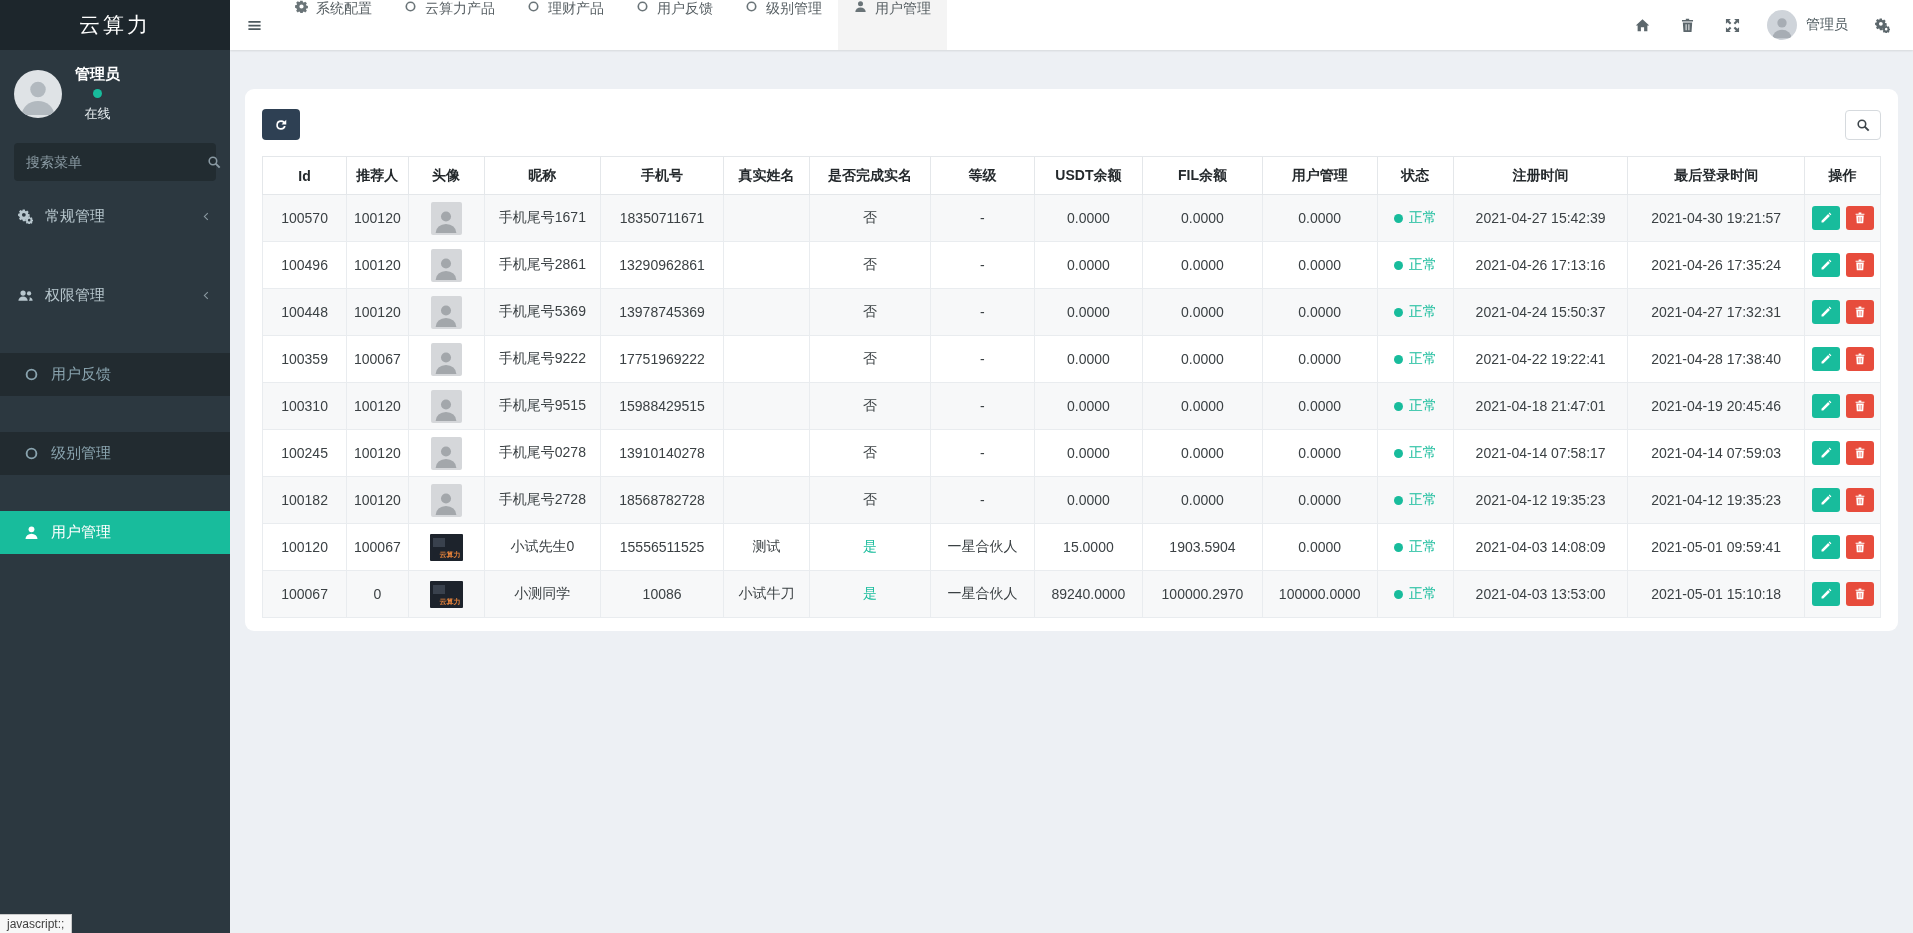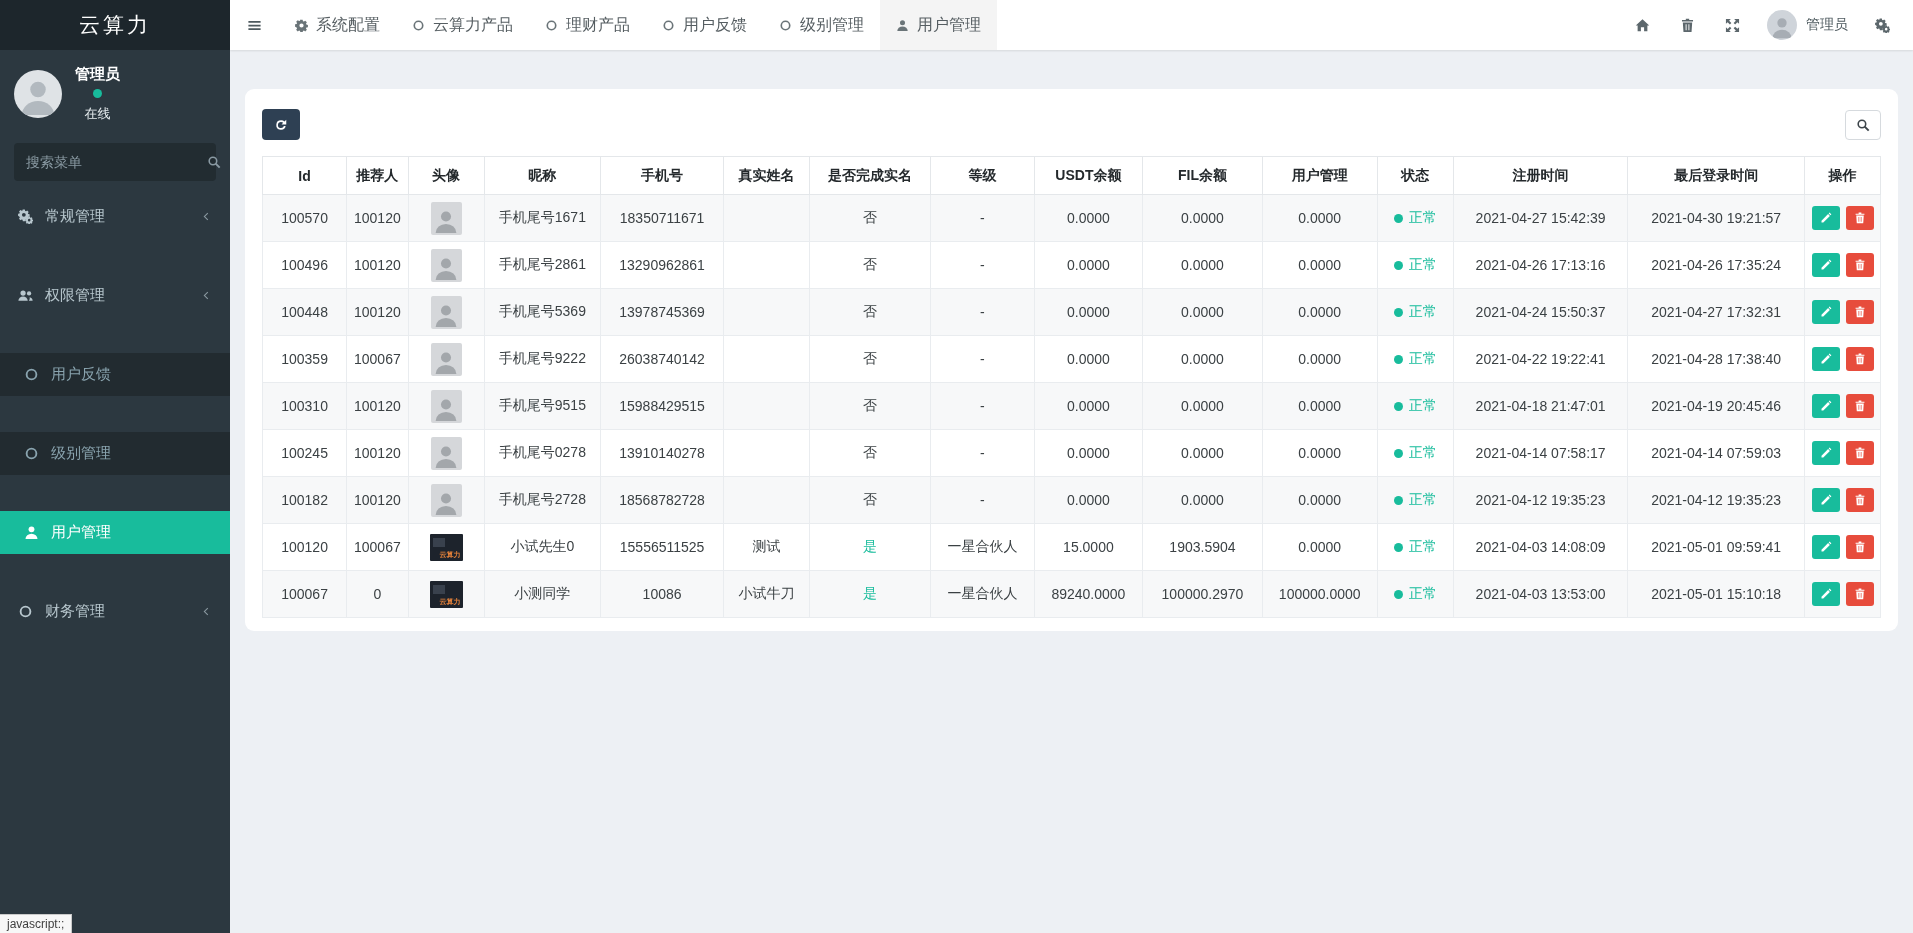--- a/index.html
+++ b/index.html
@@ -36,22 +36,22 @@
   .menu-item.open-parent { color:#fff; }
   .menu-item.sub { background:#222b30; color:#8aa4af; padding-left:22px; }
   .menu-item.sub.active { background:#18bc9c; color:#fff; }
 
   
   .main { margin-left:230px; height:100%; display:flex; flex-direction:column; }
   .topbar { height:50px; background:#fff; display:flex; align-items:stretch;
             box-shadow:0 1px 2px rgba(0,0,0,.1); position:relative; z-index:4; flex:none; }
   .nav-left { display:flex; align-items:stretch; }
   .hamburger { display:flex; align-items:center; padding:0 17px; color:#4e5a5f; cursor:pointer; font-size:15px; }
-  .nav-item { display:flex; align-items:center; gap:8px; padding:0 16px; color:#565e62;
-              font-size:16px; cursor:pointer; }
+  .nav-item { display:flex; align-items:flex-start; gap:8px; padding:0 16px; color:#565e62;
+              font-size:14px; cursor:pointer; }
   .nav-item .icon { font-size:13px; color:#6a7478; }
   .nav-item.active { background:#f4f4f4; }
   .nav-right { margin-left:auto; display:flex; align-items:stretch; padding-right:8px; }
   .nav-icon-btn { display:flex; align-items:center; padding:0 15px; color:#5c676c; font-size:15px; cursor:pointer; }
   .nav-user { display:flex; align-items:center; gap:9px; padding:0 12px; color:#4e5a5f; cursor:pointer; }
   .nav-avatar { width:30px; height:30px; border-radius:50%; background:#cfd4da; color:#a7adb4;
                 display:flex; align-items:flex-end; justify-content:center; overflow:hidden; font-size:24px; }
 
   
   .content { padding:15px; flex:1; }
@@ -172,33 +172,20 @@
       </div>
       <div class="menu-item sub active">
         <span class="icon">
           <svg viewBox="0 0 16 16" fill="currentColor" aria-hidden="true">
             <circle cx="8" cy="4.6" r="3.1"></circle>
             <path d="M1.6 14.8a6.4 5.6 0 0 1 12.8 0z"></path>
           </svg>
         </span>
         <span>用户管理</span>
       </div>
-      <div class="menu-item">
-        <span class="icon">
-          <svg viewBox="0 0 16 16" fill="currentColor" aria-hidden="true">
-            <circle cx="8" cy="8" r="5.2" fill="none" stroke="currentColor" stroke-width="2"></circle>
-          </svg>
-        </span>
-        <span>财务管理</span>
-        <span class="icon chev">
-          <svg viewBox="0 0 16 16" fill="currentColor" aria-hidden="true">
-            <path d="M10.8 2.4L5.2 8l5.6 5.6 1.1-1.1L7.4 8l4.5-4.5z"></path>
-          </svg>
-        </span>
-      </div>
     </nav>
 </aside>
 
 <div class="main">
 
   <header class="topbar">
     <div class="nav-left">
       <div class="hamburger">
           <span class="icon">
             <svg viewBox="0 0 16 16" fill="currentColor" aria-hidden="true">
@@ -491,21 +478,21 @@
                 <span class="ava" style="display: flex;">
                   <span class="icon">
                     <svg viewBox="0 0 16 16" fill="currentColor" aria-hidden="true">
                       <circle cx="8" cy="4.6" r="3.1"></circle>
                       <path d="M1.6 14.8a6.4 5.6 0 0 1 12.8 0z"></path>
                     </svg>
                   </span>
                 </span>
               </td>
               <td>手机尾号9222</td>
-              <td>26038740142</td>
+              <td>17751969222</td>
               <td></td>
               <td><span>否</span></td>
               <td>-</td>
               <td>0.0000</td>
               <td>0.0000</td>
               <td>0.0000</td>
               <td><span class="status-cell">
                   <span class="dot"></span>
                   <span>正常</span>
                 </span></td>

